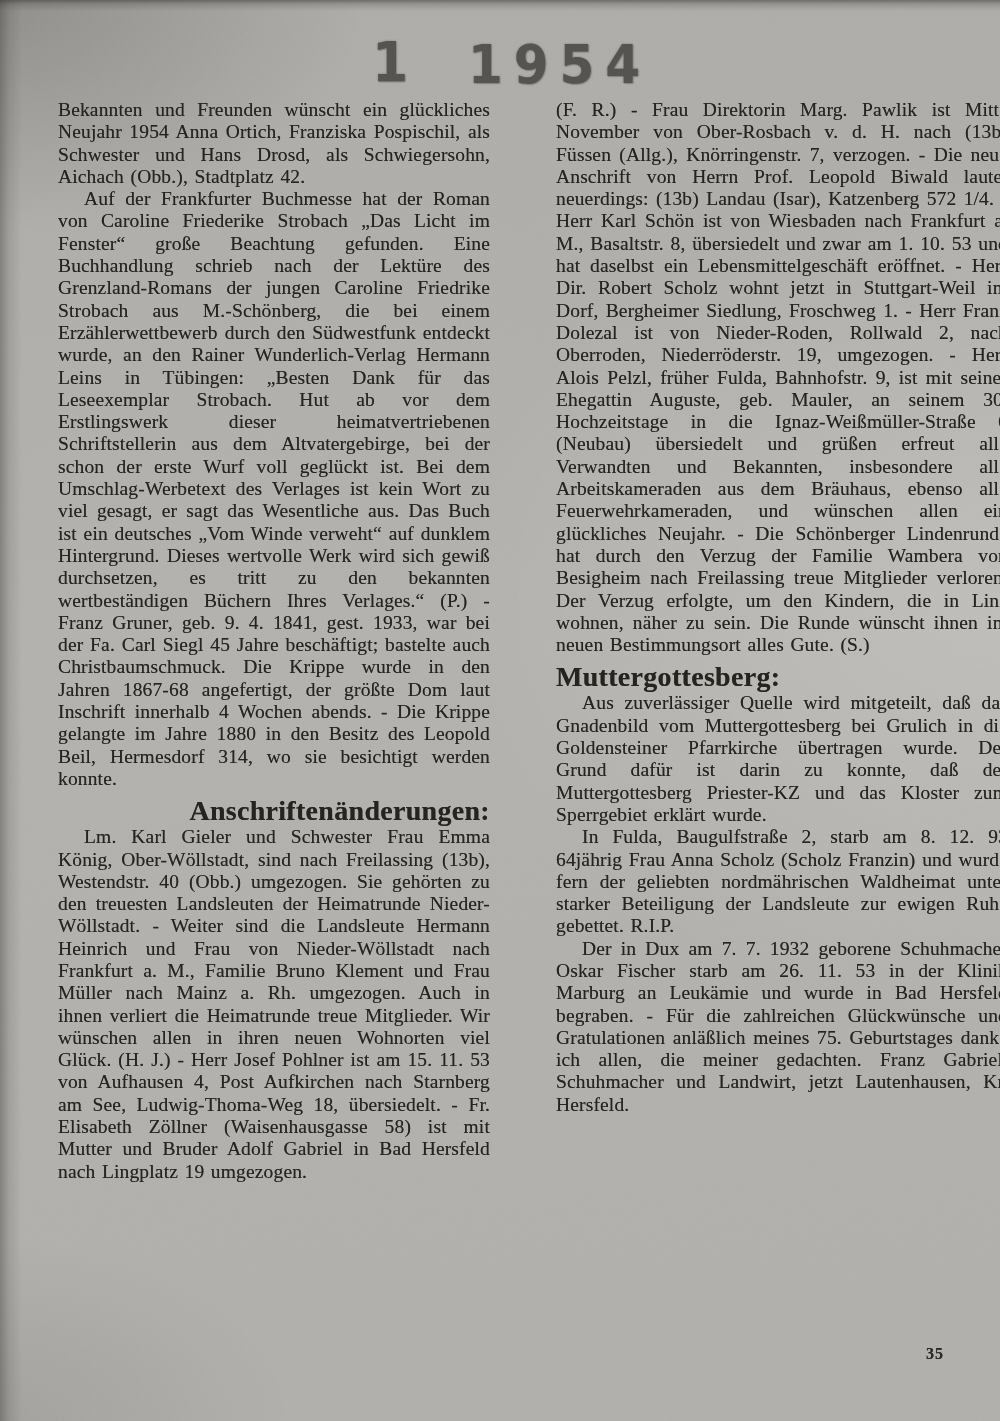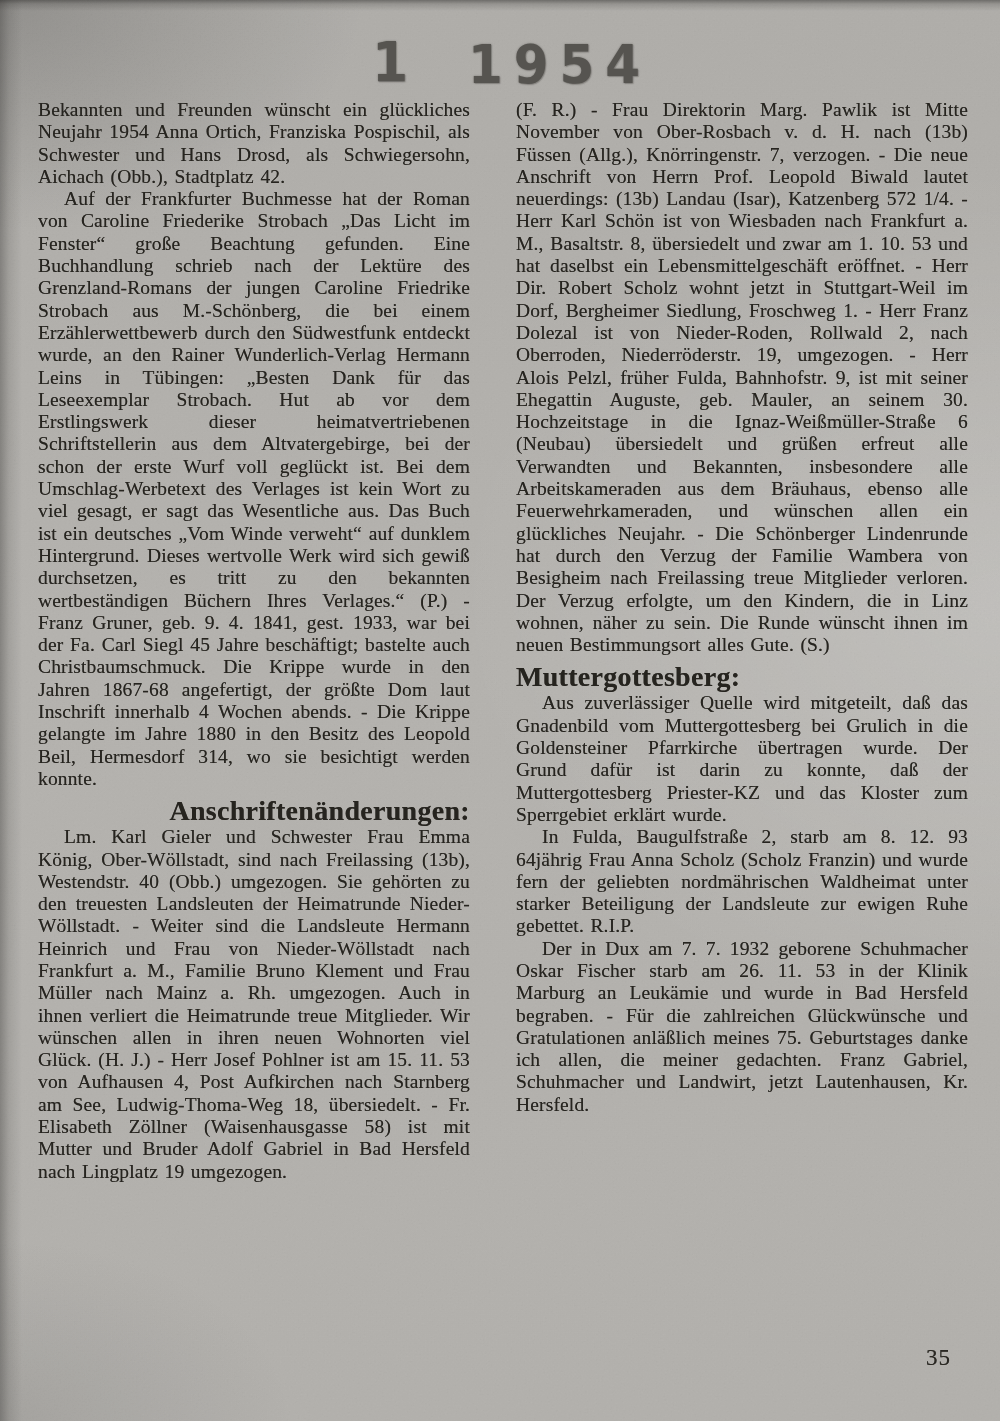--- a/index.html
+++ b/index.html
@@ -36,21 +36,21 @@
     text-shadow:0 0 2px rgba(86,84,80,.65), 1px 1px 1px rgba(86,84,80,.35);
     transform:scaleY(1.06);
   }
   .stamp.issue{top:32px;left:372px;font-size:52px;}
   .stamp.year{top:36px;left:468px;font-size:50px;letter-spacing:11px;}
   
   .columns{
     position:absolute;top:99px;left:38px;
     display:flex;
   }
-  .col{text-align:justify;}
+  .col{text-align:justify;margin-left:20px;}
   .col-left{width:432px;margin-right:46px;}
   .col-right{width:452px;}
   .para{
     margin:0;
     font-size:19.5px;
     line-height:22.3px;
     letter-spacing:.15px;
     word-spacing:1.5px;
     text-indent:26px;
     text-shadow:0 0 .5px rgba(30,28,24,.55);
@@ -62,21 +62,21 @@
     line-height:24px;
     font-weight:bold;
     letter-spacing:.3px;
     text-shadow:0 0 .6px rgba(30,28,24,.6);
   }
   .heading.centered{text-align:right;}
   .heading.flush{text-align:left;}
   
   .page-number{
     position:absolute;top:1345px;left:926px;
-    font-size:23px;font-weight:normal;
+    font-size:16px;font-weight:bold;
     letter-spacing:1px;
     color:#2a2823;
     text-shadow:0 0 .5px rgba(30,28,24,.55);
   }
 </style>
 </head>
 <body>
 
 <div class="page">
 

